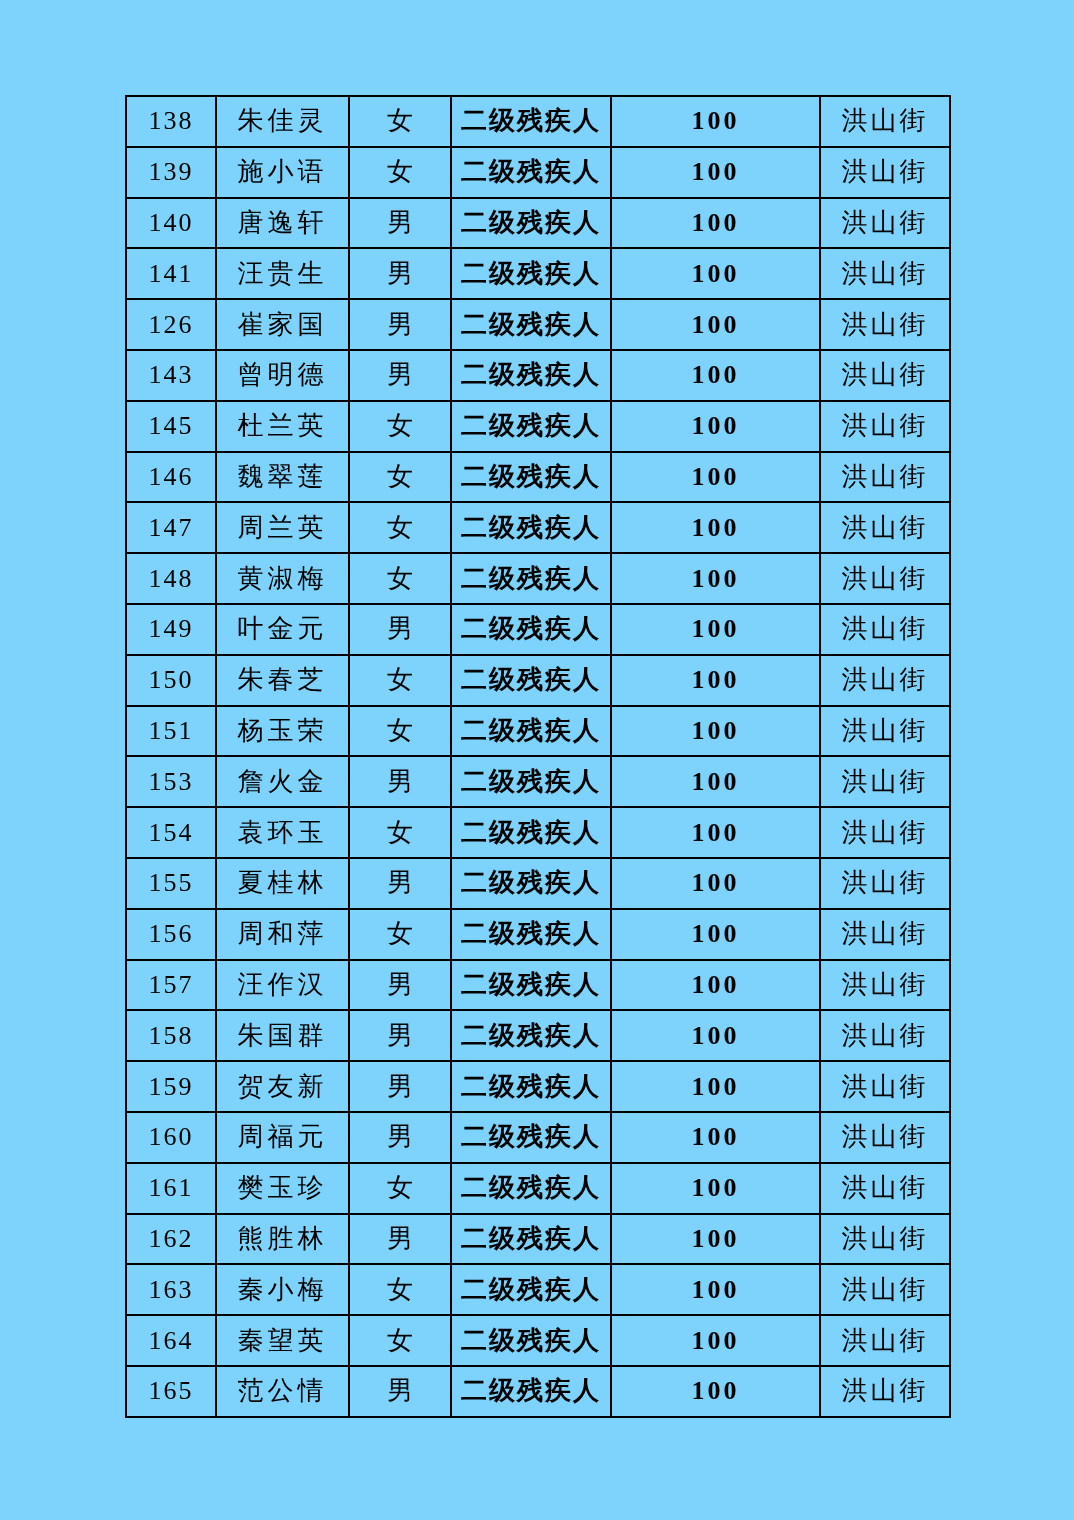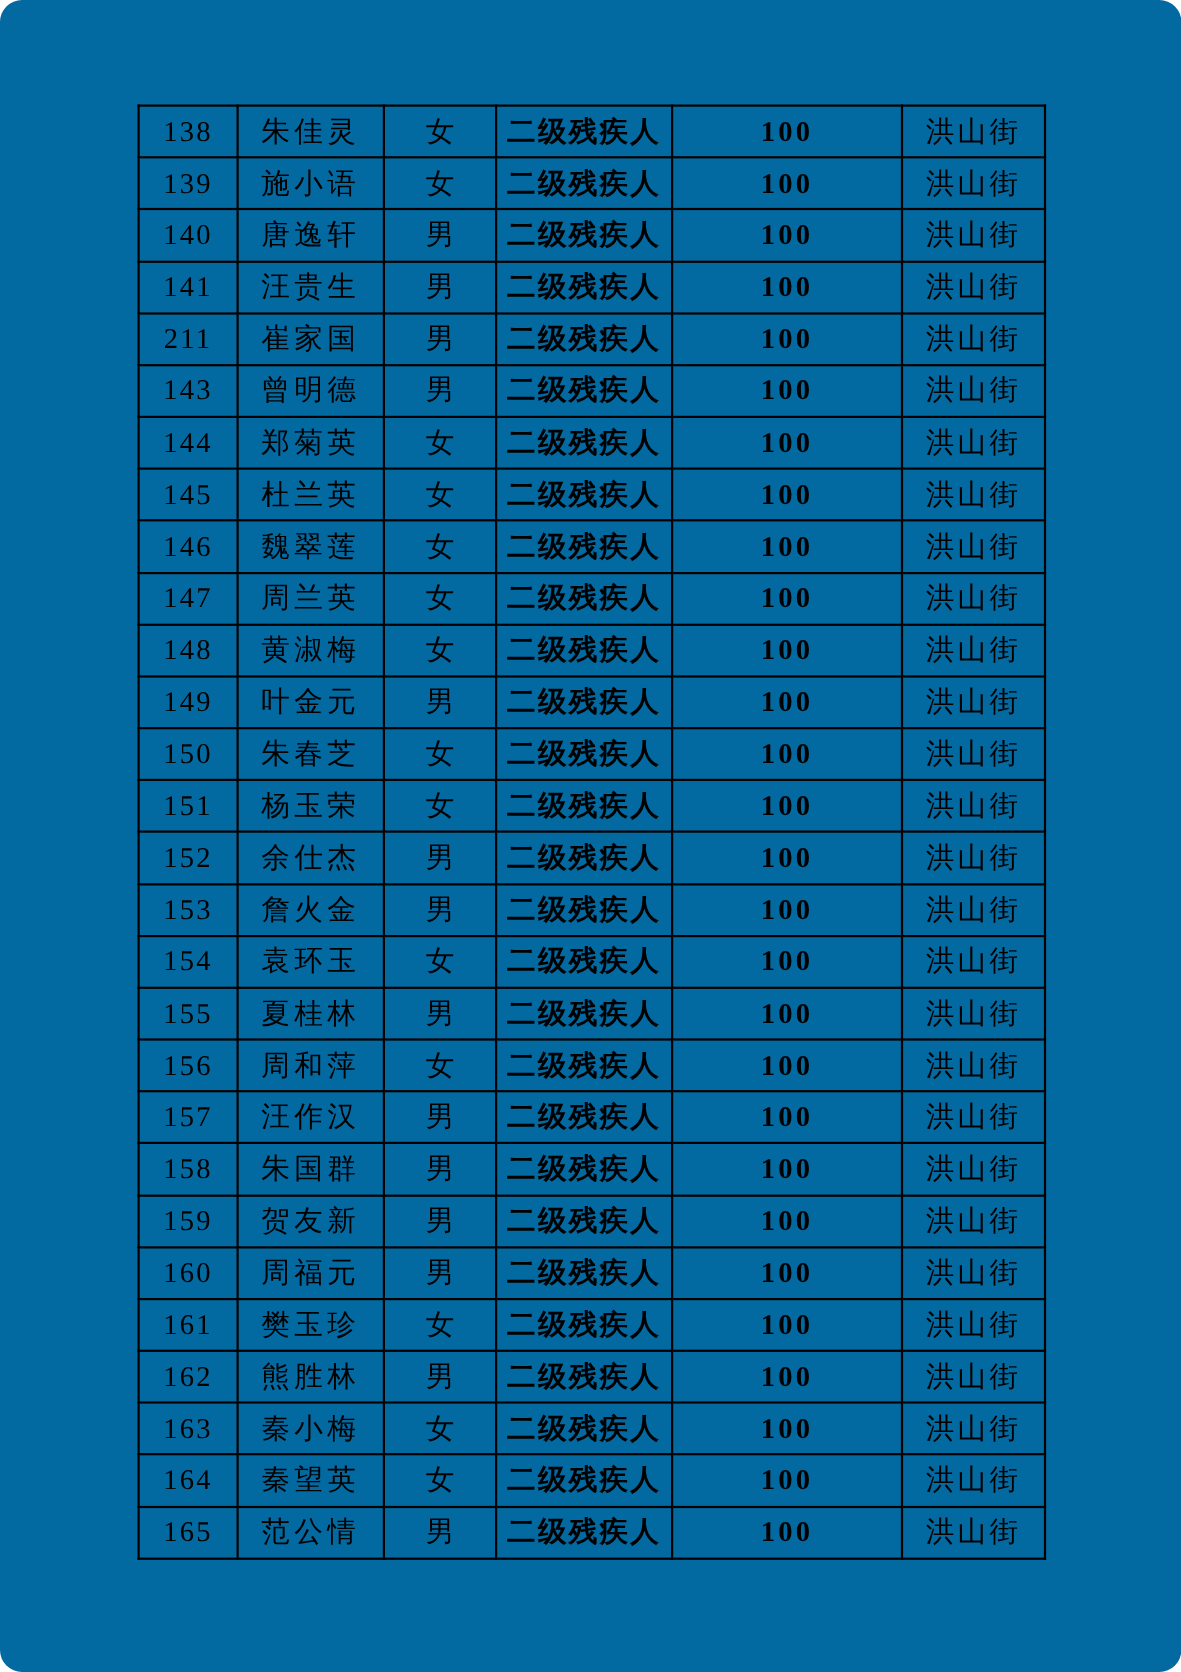--- a/index.html
+++ b/index.html
@@ -10,22 +10,21 @@
   body {
     width: 1074px;
     height: 1520px;
     position: relative;
     font-family: "Liberation Serif", "DejaVu Serif", serif;
     color: #000000;
   }
   .doc-page {
     position: absolute;
     inset: 0;
-    background: #0369a1;
-    border-radius: 20px;
+    background: #7dd3fc;
   }
   table.roster {
     position: absolute;
     left: 125px;
     top: 95px;
     width: 824px;
     height: 1323px;
     border-collapse: collapse;
     table-layout: fixed;
   }
@@ -86,44 +85,36 @@
         </tr>
         <tr>
           <td class="c-no">141</td>
           <td class="c-name">汪贵生</td>
           <td class="c-gender">男</td>
           <td class="c-category">二级残疾人</td>
           <td class="c-amount">100</td>
           <td class="c-street">洪山街</td>
         </tr>
         <tr>
-          <td class="c-no">211</td>
+          <td class="c-no">126</td>
           <td class="c-name">崔家国</td>
           <td class="c-gender">男</td>
           <td class="c-category">二级残疾人</td>
           <td class="c-amount">100</td>
           <td class="c-street">洪山街</td>
         </tr>
         <tr>
           <td class="c-no">143</td>
           <td class="c-name">曾明德</td>
           <td class="c-gender">男</td>
           <td class="c-category">二级残疾人</td>
           <td class="c-amount">100</td>
           <td class="c-street">洪山街</td>
         </tr>
         <tr>
-          <td class="c-no">144</td>
-          <td class="c-name">郑菊英</td>
-          <td class="c-gender">女</td>
-          <td class="c-category">二级残疾人</td>
-          <td class="c-amount">100</td>
-          <td class="c-street">洪山街</td>
-        </tr>
-        <tr>
           <td class="c-no">145</td>
           <td class="c-name">杜兰英</td>
           <td class="c-gender">女</td>
           <td class="c-category">二级残疾人</td>
           <td class="c-amount">100</td>
           <td class="c-street">洪山街</td>
         </tr>
         <tr>
           <td class="c-no">146</td>
           <td class="c-name">魏翠莲</td>
@@ -161,28 +152,20 @@
           <td class="c-name">朱春芝</td>
           <td class="c-gender">女</td>
           <td class="c-category">二级残疾人</td>
           <td class="c-amount">100</td>
           <td class="c-street">洪山街</td>
         </tr>
         <tr>
           <td class="c-no">151</td>
           <td class="c-name">杨玉荣</td>
           <td class="c-gender">女</td>
-          <td class="c-category">二级残疾人</td>
-          <td class="c-amount">100</td>
-          <td class="c-street">洪山街</td>
-        </tr>
-        <tr>
-          <td class="c-no">152</td>
-          <td class="c-name">余仕杰</td>
-          <td class="c-gender">男</td>
           <td class="c-category">二级残疾人</td>
           <td class="c-amount">100</td>
           <td class="c-street">洪山街</td>
         </tr>
         <tr>
           <td class="c-no">153</td>
           <td class="c-name">詹火金</td>
           <td class="c-gender">男</td>
           <td class="c-category">二级残疾人</td>
           <td class="c-amount">100</td>

